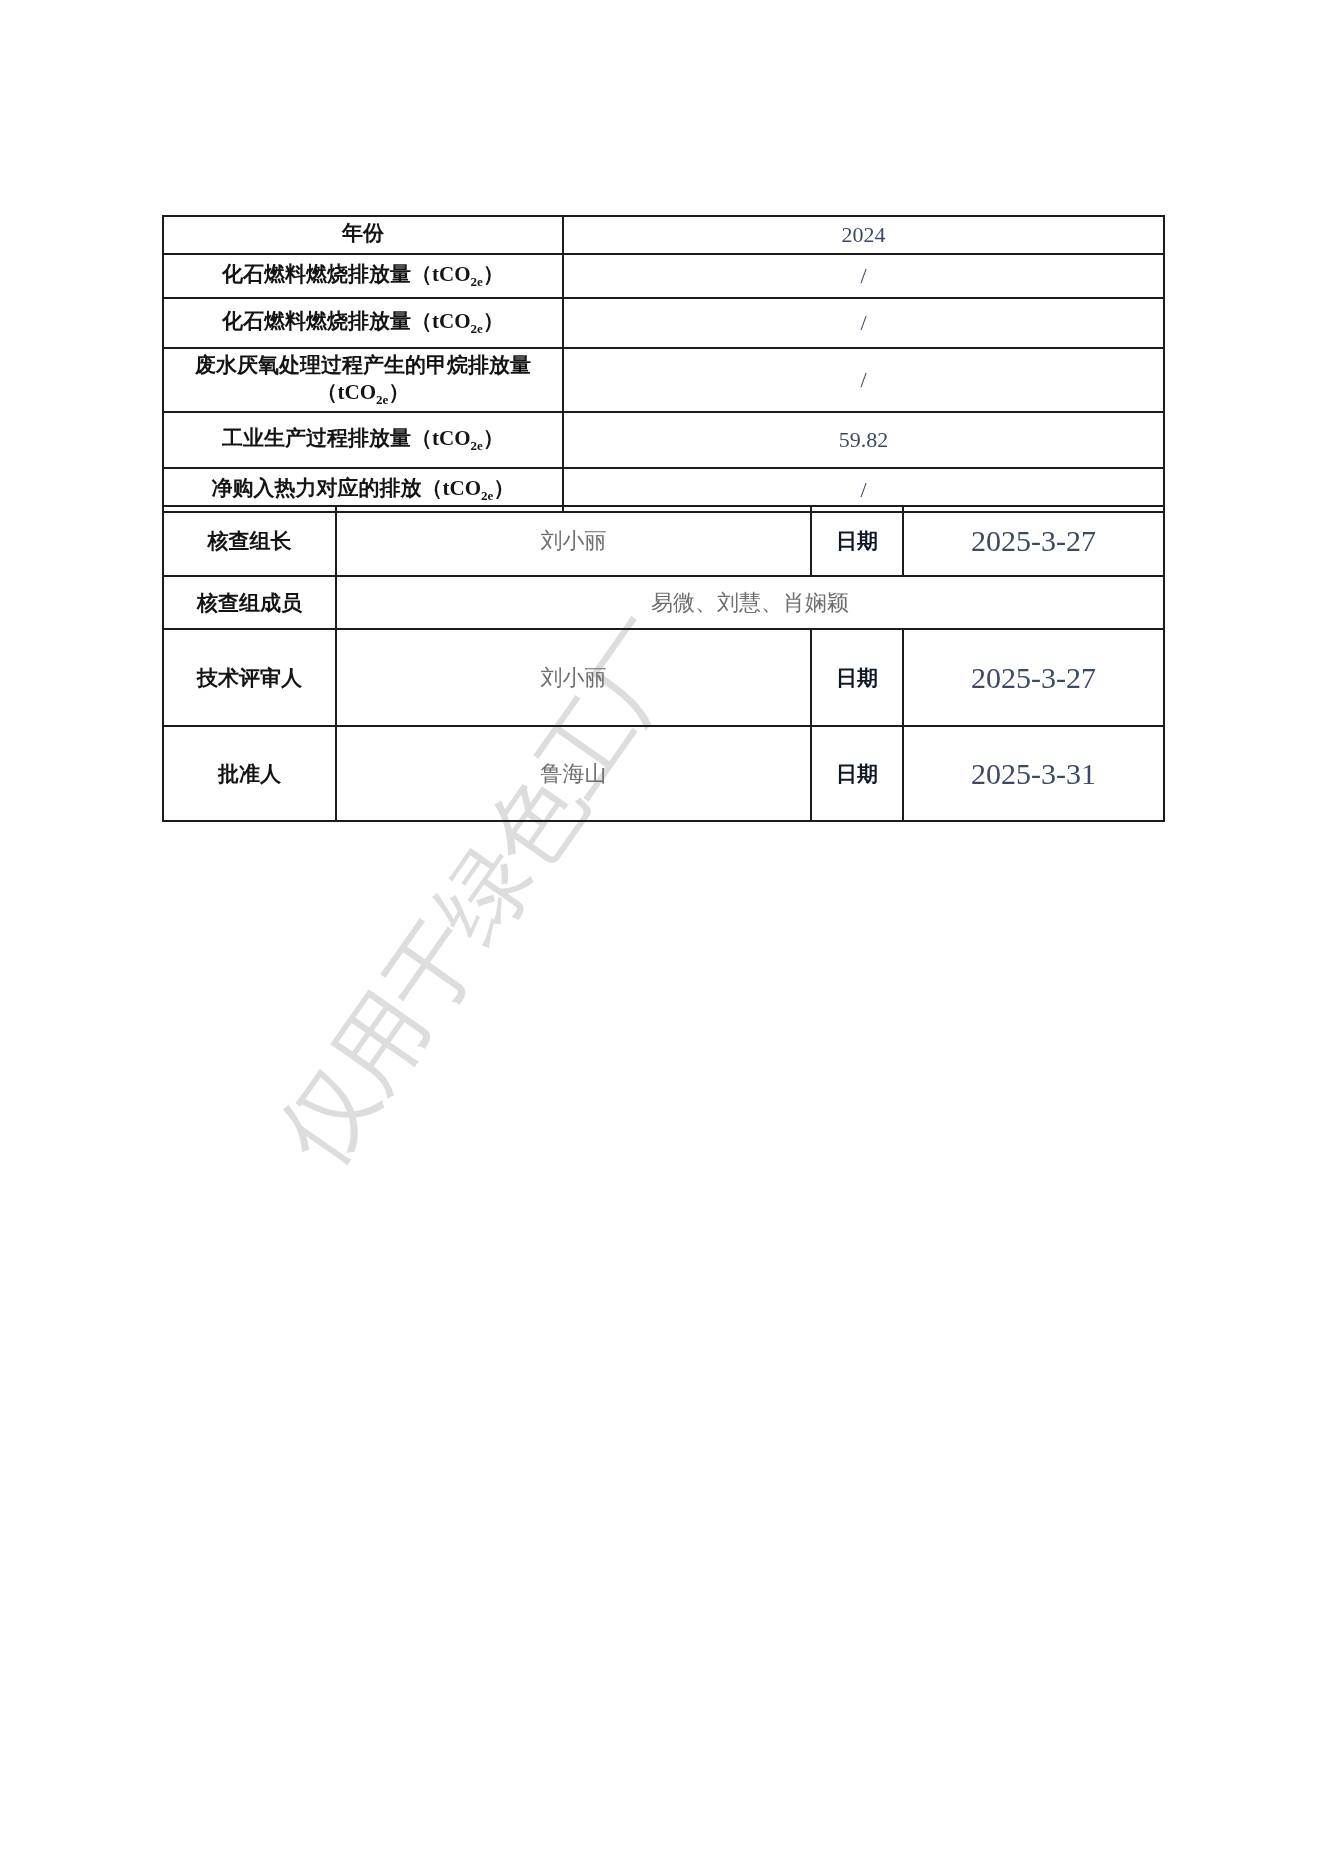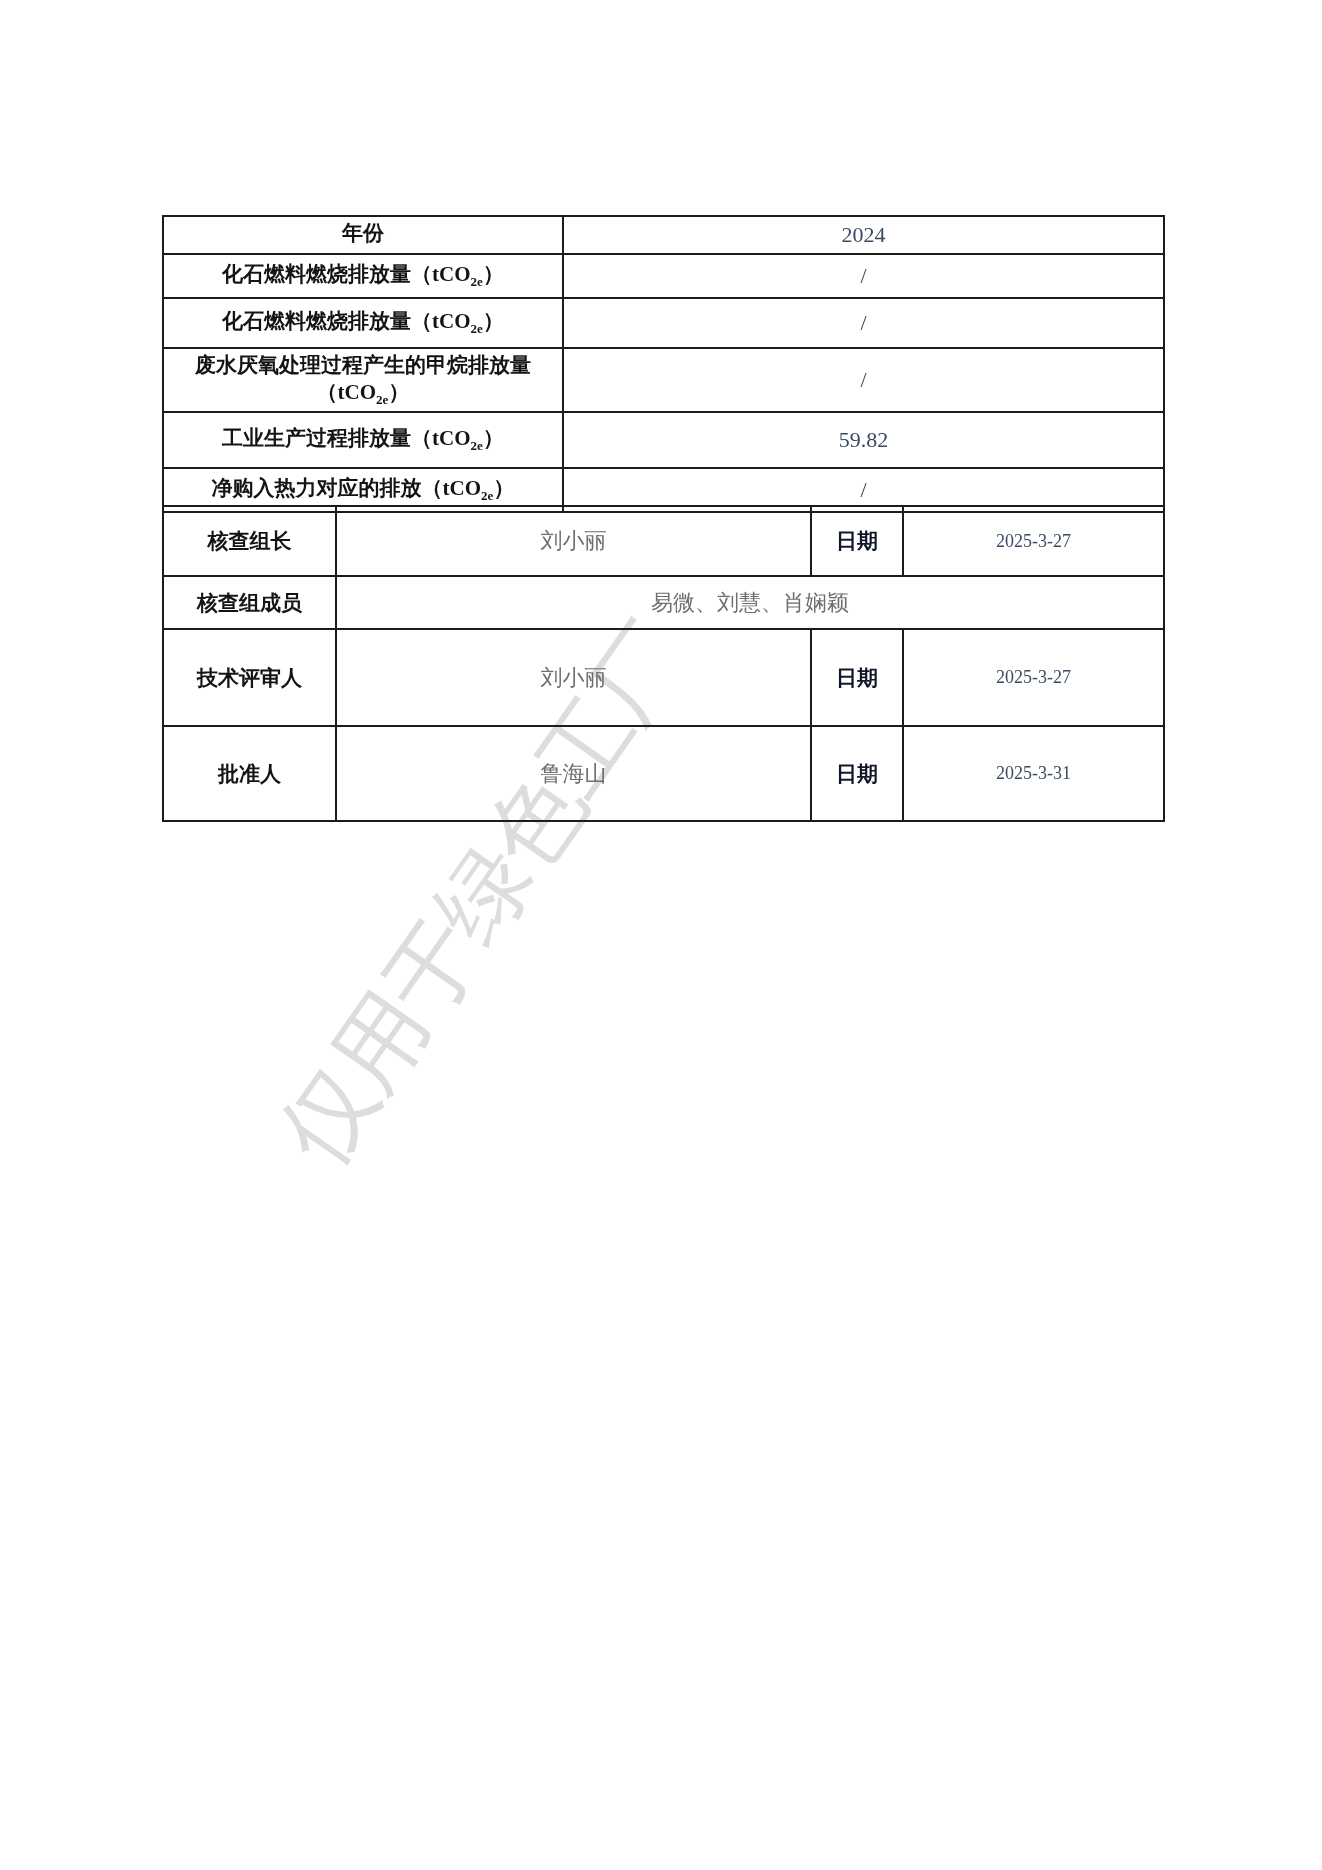--- a/index.html
+++ b/index.html
@@ -65,21 +65,21 @@
     font-size:22px;
     font-weight:400;
   }
   .datelbl{
     font-weight:bold;
     color:#0f172a;
     font-size:21px;
   }
   .dateval{
     font-family:"Liberation Serif", serif;
-    font-size:18px;
+    font-size:30px;
     color:#3c4963;
   }
 </style>
 </head>
 <body>
 
 <div class="page">
 
   <div class="watermark">仅用于绿色工厂</div>
 

